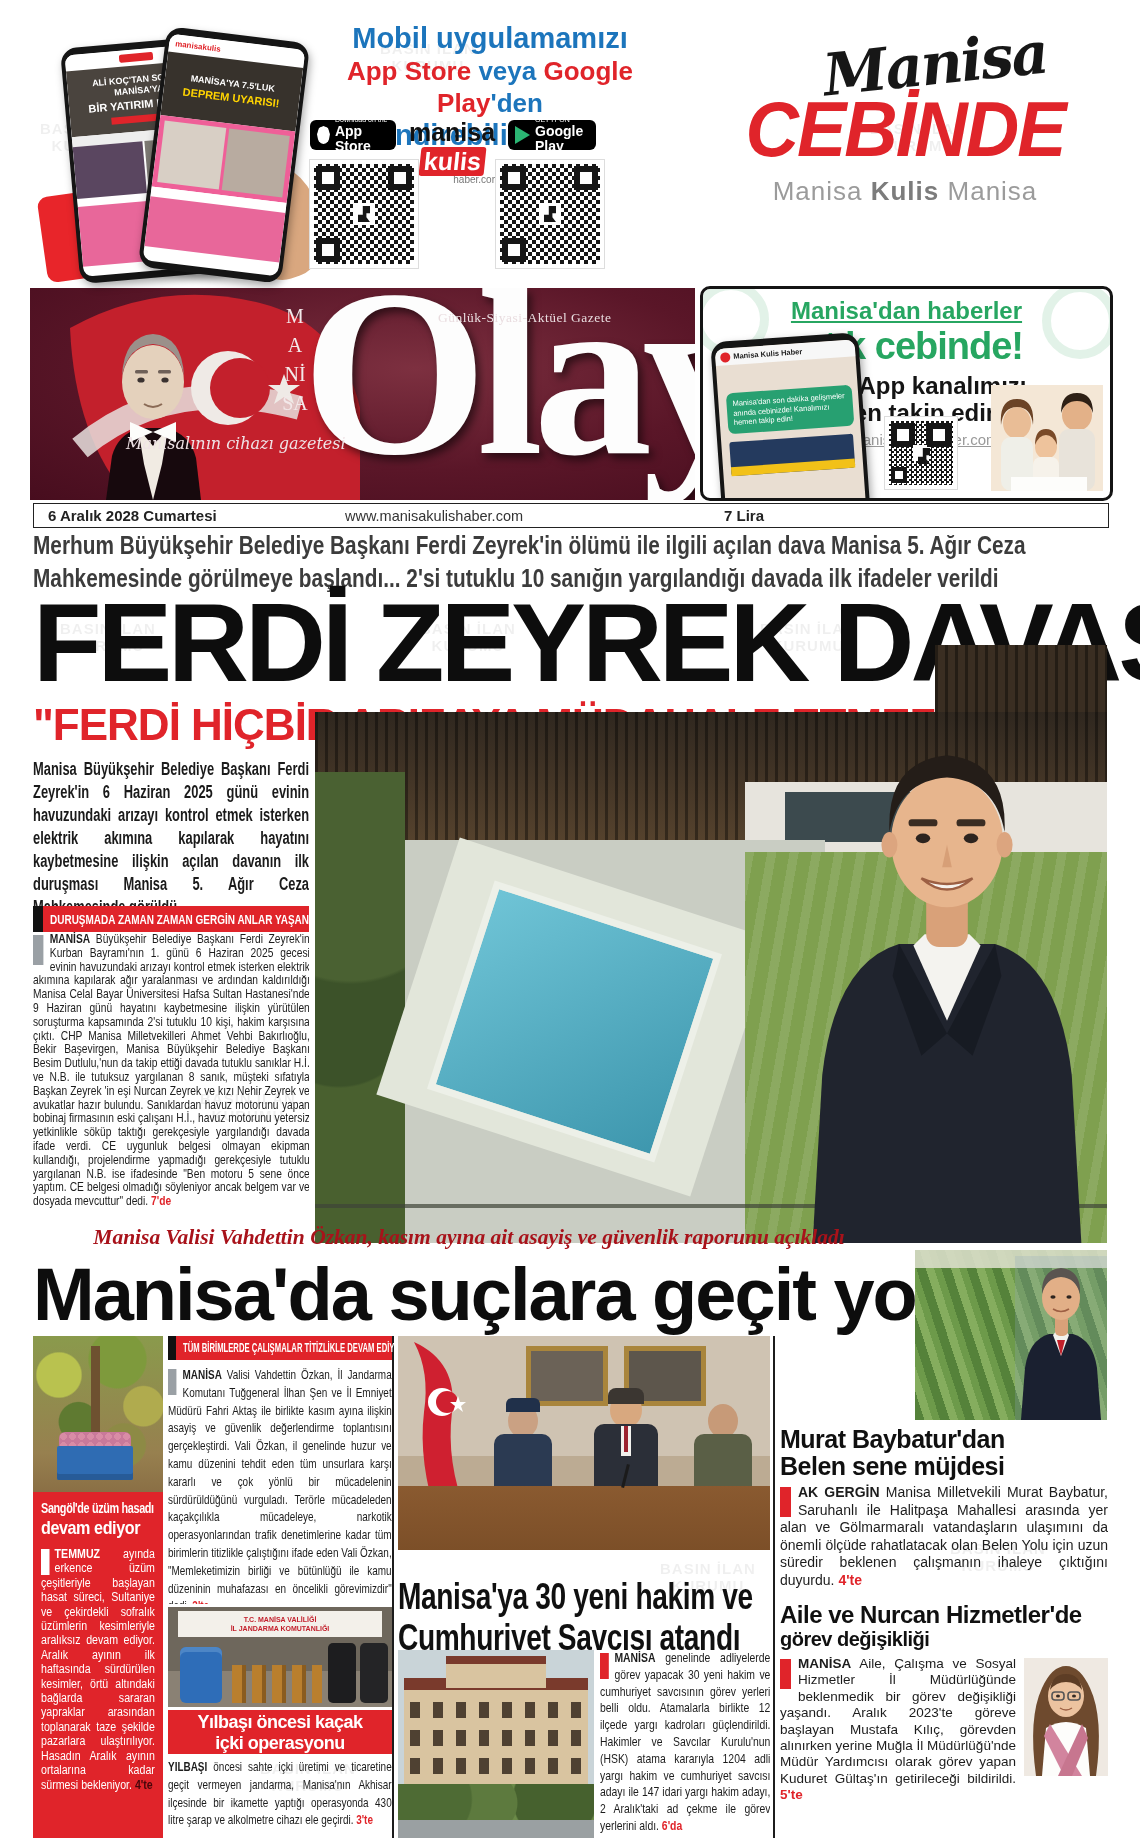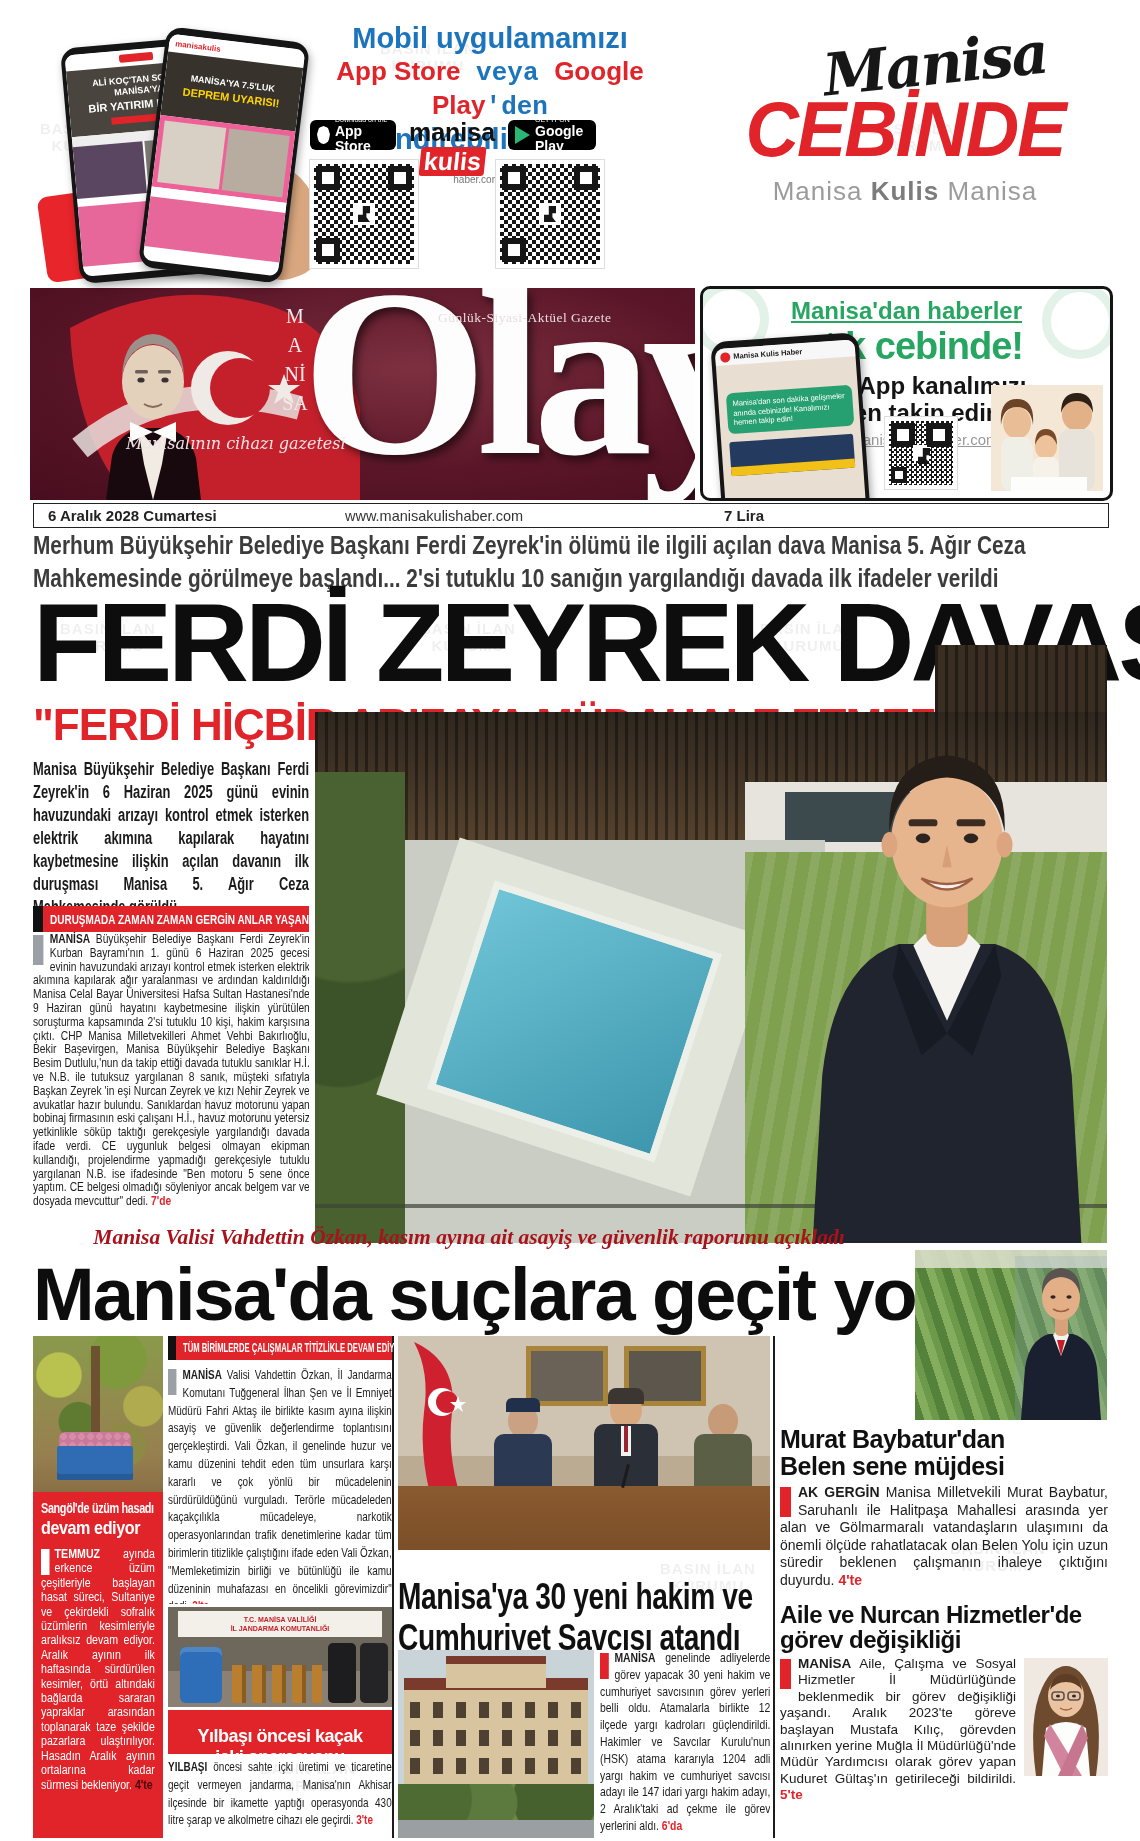--- a/index.html
+++ b/index.html
@@ -7,21 +7,21 @@
   #page{position:relative;width:1140px;height:1841px;margin:0 auto;background:#fff;
         font-family:"Liberation Sans",sans-serif;overflow:hidden;color:#111;}
   .abs{position:absolute;}
   .nw{white-space:nowrap;display:inline-block;}
   
   .wm{position:absolute;opacity:.06;font-weight:bold;font-size:15px;letter-spacing:1px;
       color:#000;text-align:center;line-height:17px;pointer-events:none;}
   
   .pt1{font-size:29px;font-weight:bold;color:#1c75bc;line-height:33px;}
   .pt2{font-size:26px;font-weight:bold;line-height:32px;}
-  .red{color:#e0242a;} .blue{color:#1c75bc;font-family:Liberation Mono, monospace;}
+  .red{color:#e0242a;} .blue{color:#1c75bc;}
   .badge{background:#000;border-radius:6px;color:#fff;display:flex;align-items:center;padding:2px 7px;box-sizing:border-box;}
   .badge .btxt{display:flex;flex-direction:column;margin-left:5px;}
   .badge i{font-style:normal;font-size:7px;line-height:8px;}
   .badge b{font-size:14px;line-height:15px;}
   .apple{width:16px;height:18px;background:#fff;border-radius:45% 45% 50% 50%;clip-path:polygon(50% 0,85% 10%,100% 45%,90% 100%,10% 100%,0 45%,15% 10%);}
   .gp{width:0;height:0;border-style:solid;border-width:9px 0 9px 15px;border-color:transparent transparent transparent #2bb673;}
   .mk1{font-size:25px;font-weight:bold;color:#111;}
   .mk2{font-size:25px;font-weight:bold;color:#fff;background:#e0242a;padding:0 4px;border-radius:3px;transform:skewX(-6deg);display:inline-block;}
   .mk3{font-size:10px;color:#777;text-align:right;margin-top:-2px;}
   .qr{background:repeating-conic-gradient(#161616 0 25%,#fff 0 50%) 0 0/8px 8px;border:4px solid #fff;outline:1px solid #ddd;}
@@ -378,21 +378,21 @@
       <div>T.C. MANİSA VALİLİĞİ</div>
         <div>İL JANDARMA KOMUTANLIĞI</div>
     </div>
     <div class="abs" style="left:0;top:64px;width:100%;height:36px;background:#8a8174;"></div>
     <div class="abs" style="left:12px;top:40px;width:42px;height:56px;background:#2e6db8;border-radius:6px;box-shadow:inset 0 5px 0 #4d86c6;"></div>
     <div class="abs" style="left:160px;top:36px;width:28px;height:60px;background:#1d1d1f;border-radius:5px;"></div>
     <div class="abs" style="left:192px;top:36px;width:28px;height:60px;background:#242426;border-radius:5px;"></div>
     <div class="abs" style="left:64px;top:58px;width:90px;height:38px;background:repeating-linear-gradient(90deg,#b97f2e 0 10px,#8a5c1f 10px 14px,transparent 14px 20px);"></div>
   </div>
   <div class="abs" style="left:168px;top:1710px;width:224px;height:44px;background:#e0242a;text-align:center;color:#fff;">
-    <div class="lowhl" style="color:#fff;font-size:18px;line-height:22px;margin-top:15px;">Yılbaşı öncesi kaçak</div>
+    <div class="lowhl" style="color:#fff;font-size:18px;line-height:22px;margin-top:1px;">Yılbaşı öncesi kaçak</div>
     <div class="lowhl" style="color:#fff;font-size:18px;line-height:20px;">içki operasyonu</div>
   </div>
   <div class="abs" style="left:168px;top:1758px;width:224px;height:82px;overflow:hidden;">
     <div class="bodytxt" style="width:292px;transform:scaleX(.766);transform-origin:0 0;font-size:13px;line-height:17.8px;">
       <b class="lead">YILBAŞI</b><span> öncesi sahte içki üretimi ve ticaretine geçit vermeyen jandarma, Manisa'nın Akhisar ilçesinde bir ikamette yaptığı operasyonda 430 litre şarap ve alkolmetre cihazı ele geçirdi. </span><b class="ref">3'te</b>
     </div>
   </div>
 
   <div class="photo" style="left:398px;top:1336px;width:372px;height:214px;background:#cfc3b2;">
     <div class="abs" style="left:0;top:120px;width:100%;height:94px;background:#bcab93;"></div>
@@ -448,21 +448,21 @@
   <div class="abs" style="left:780px;top:1426px;width:328px;">
     <div class="lowhl" style="font-size:25px;line-height:27px;">Murat Baybatur'dan</div>
     <div class="lowhl" style="font-size:25px;line-height:27px;">Belen sene müjdesi</div>
   </div>
   <div class="abs bodytxt" style="left:780px;top:1484px;width:328px;height:116px;overflow:hidden;font-size:14px;line-height:17.5px;">
     <span class="sqr"></span><b class="lead">AK GERGİN</b><span> Manisa Milletvekili Murat Baybatur, Saruhanlı ile Halitpaşa Mahallesi arasında yer alan ve Gölmarmaralı vatandaşların ulaşımını da önemli ölçüde rahatlatacak olan Belen Yolu için uzun süredir beklenen çalışmanın ihaleye çıktığını duyurdu. </span><b class="ref">4'te</b>
   </div>
 
   <div class="abs" style="left:780px;top:1602px;width:328px;">
     <div class="lowhl" style="font-size:24px;line-height:25px;">Aile ve Nurcan Hizmetler'de</div>
-    <div class="lowhl" style="font-size:24px;line-height:25px;">görev değişikliği</div>
+    <div class="lowhl" style="font-size:20px;line-height:25px;">görev değişikliği</div>
   </div>
   <div class="abs bodytxt" style="left:780px;top:1656px;width:328px;height:184px;overflow:hidden;font-size:13.5px;line-height:16.4px;">
     <svg style="float:right;margin:2px 0 4px 8px;" width="84" height="118" viewBox="0 0 84 118">
       <rect width="84" height="118" fill="#efe9e2"></rect>
       <path d="M12,118 Q4,60 18,30 Q28,8 42,8 Q56,8 66,30 Q80,60 72,118 Z" fill="#6e4a2e"></path>
       <ellipse cx="42" cy="38" rx="18" ry="21" fill="#ecc3a0"></ellipse>
       <path d="M26,32 Q28,16 42,16 Q56,16 58,32 Q52,24 42,24 Q32,24 26,32 Z" fill="#5d3d25"></path>
       <rect x="28" y="34" width="12" height="8" rx="3" fill="none" stroke="#555" stroke-width="1.6"></rect>
       <rect x="44" y="34" width="12" height="8" rx="3" fill="none" stroke="#555" stroke-width="1.6"></rect>
       <ellipse cx="34" cy="38" rx="2" ry="1.5" fill="#332a24"></ellipse>

